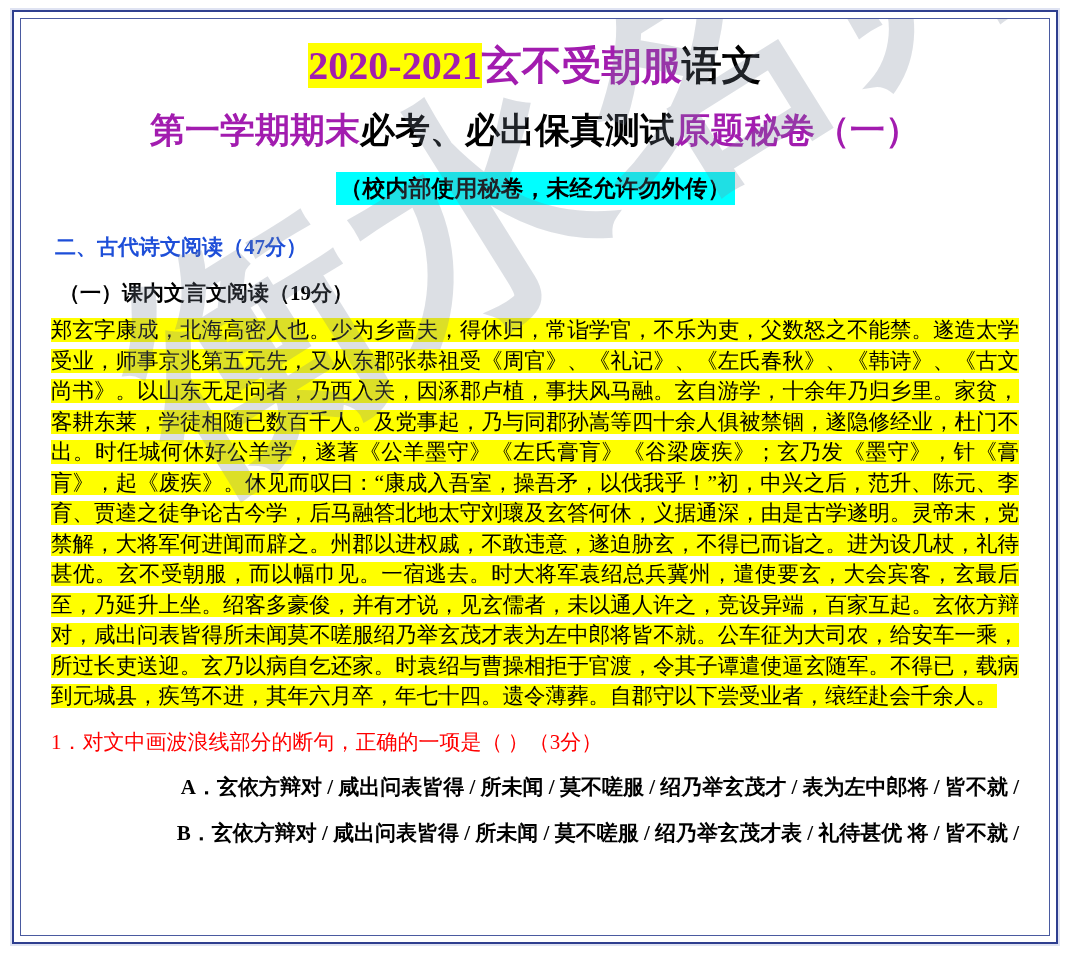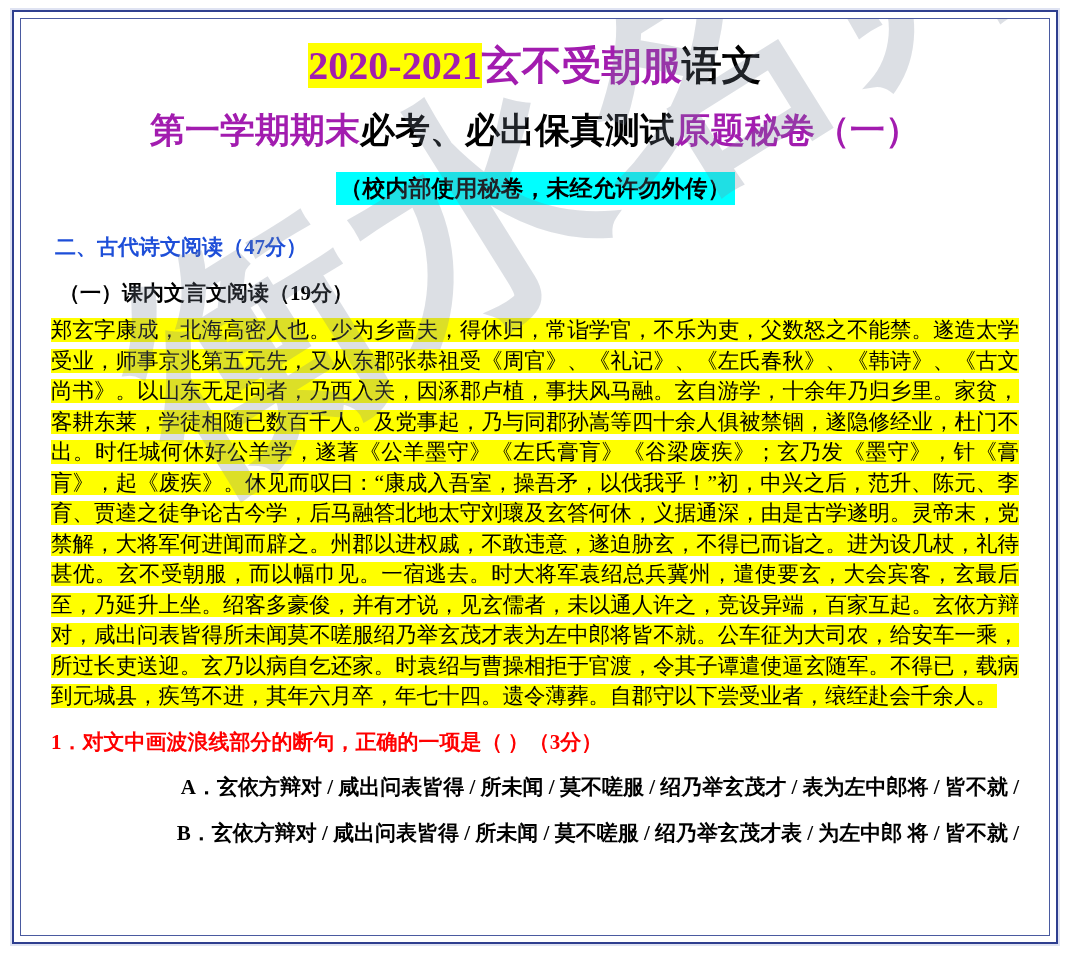--- a/index.html
+++ b/index.html
@@ -100,21 +100,21 @@
   }
   .passage span.hl {
     background: #ffff00;
     box-decoration-break: clone;
     -webkit-box-decoration-break: clone;
   }
 
   
   .question {
     color: #ff0000;
-    font-weight: bold;
+    font-weight: normal;
     font-size: 21px;
     margin-top: 16px;
   }
   .option {
     font-weight: bold;
     font-size: 21px;
     margin-top: 16px;
     line-height: 1.45;
     color: #000000;
     text-align: right;
@@ -168,21 +168,21 @@
       <div class="sec-head">二、古代诗文阅读（47分）</div>
 
       <div class="sub-head">（一）课内文言文阅读（19分）</div>
 
       <div class="passage"><span class="hl">郑玄字康成，北海高密人也。少为乡啬夫，得休归，常诣学官，不乐为吏，父数怒之不能禁。遂造太学受业，师事京兆第五元先，又从东郡张恭祖受《周官》、《礼记》、《左氏春秋》、《韩诗》、《古文尚书》。以山东无足问者，乃西入关，因涿郡卢植，事扶风马融。玄自游学，十余年乃归乡里。家贫，客耕东莱，学徒相随已数百千人。及党事起，乃与同郡孙嵩等四十余人俱被禁锢，遂隐修经业，杜门不出。时任城何休好公羊学，遂著《公羊墨守》《左氏膏肓》《谷梁废疾》；玄乃发《墨守》，针《膏肓》，起《废疾》。休见而叹曰：“康成入吾室，操吾矛，以伐我乎！”初，中兴之后，范升、陈元、李育、贾逵之徒争论古今学，后马融答北地太守刘瓌及玄答何休，义据通深，由是古学遂明。灵帝末，党禁解，大将军何进闻而辟之。州郡以进权戚，不敢违意，遂迫胁玄，不得已而诣之。进为设几杖，礼待甚优。玄不受朝服，而以幅巾见。一宿逃去。时大将军袁绍总兵冀州，遣使要玄，大会宾客，玄最后至，乃延升上坐。绍客多豪俊，并有才说，见玄儒者，未以通人许之，竞设异端，百家互起。玄依方辩对，咸出问表皆得所未闻莫不嗟服绍乃举玄茂才表为左中郎将皆不就。公车征为大司农，给安车一乘，所过长吏送迎。玄乃以病自乞还家。时袁绍与曹操相拒于官渡，令其子谭遣使逼玄随军。不得已，载病到元城县，疾笃不进，其年六月卒，年七十四。遗令薄葬。自郡守以下尝受业者，缞绖赴会千余人。</span></div>
 
       <div class="question">1．对文中画波浪线部分的断句，正确的一项是（  ）（3分）</div>
 
       <div class="option">A．玄依方辩对 / 咸出问表皆得 / 所未闻 / 莫不嗟服 / 绍乃举玄茂才 / 表为左中郎将 / 皆不就 /</div>
 
-      <div class="option">B．玄依方辩对 / 咸出问表皆得 / 所未闻 / 莫不嗟服 / 绍乃举玄茂才表 / 为左中郎 将 / 皆不就 /</div>
+      <div class="option">B．玄依方辩对 / 咸出问表皆得 / 所未闻 / 莫不嗟服 / 绍乃举玄茂才表 / 礼待甚优 将 / 皆不就 /</div>
 
     </div>
 
     <div class="watermark">
       <div class="wm-text">衡水名师</div>
     </div>
 
   </div>
 </div>
 

